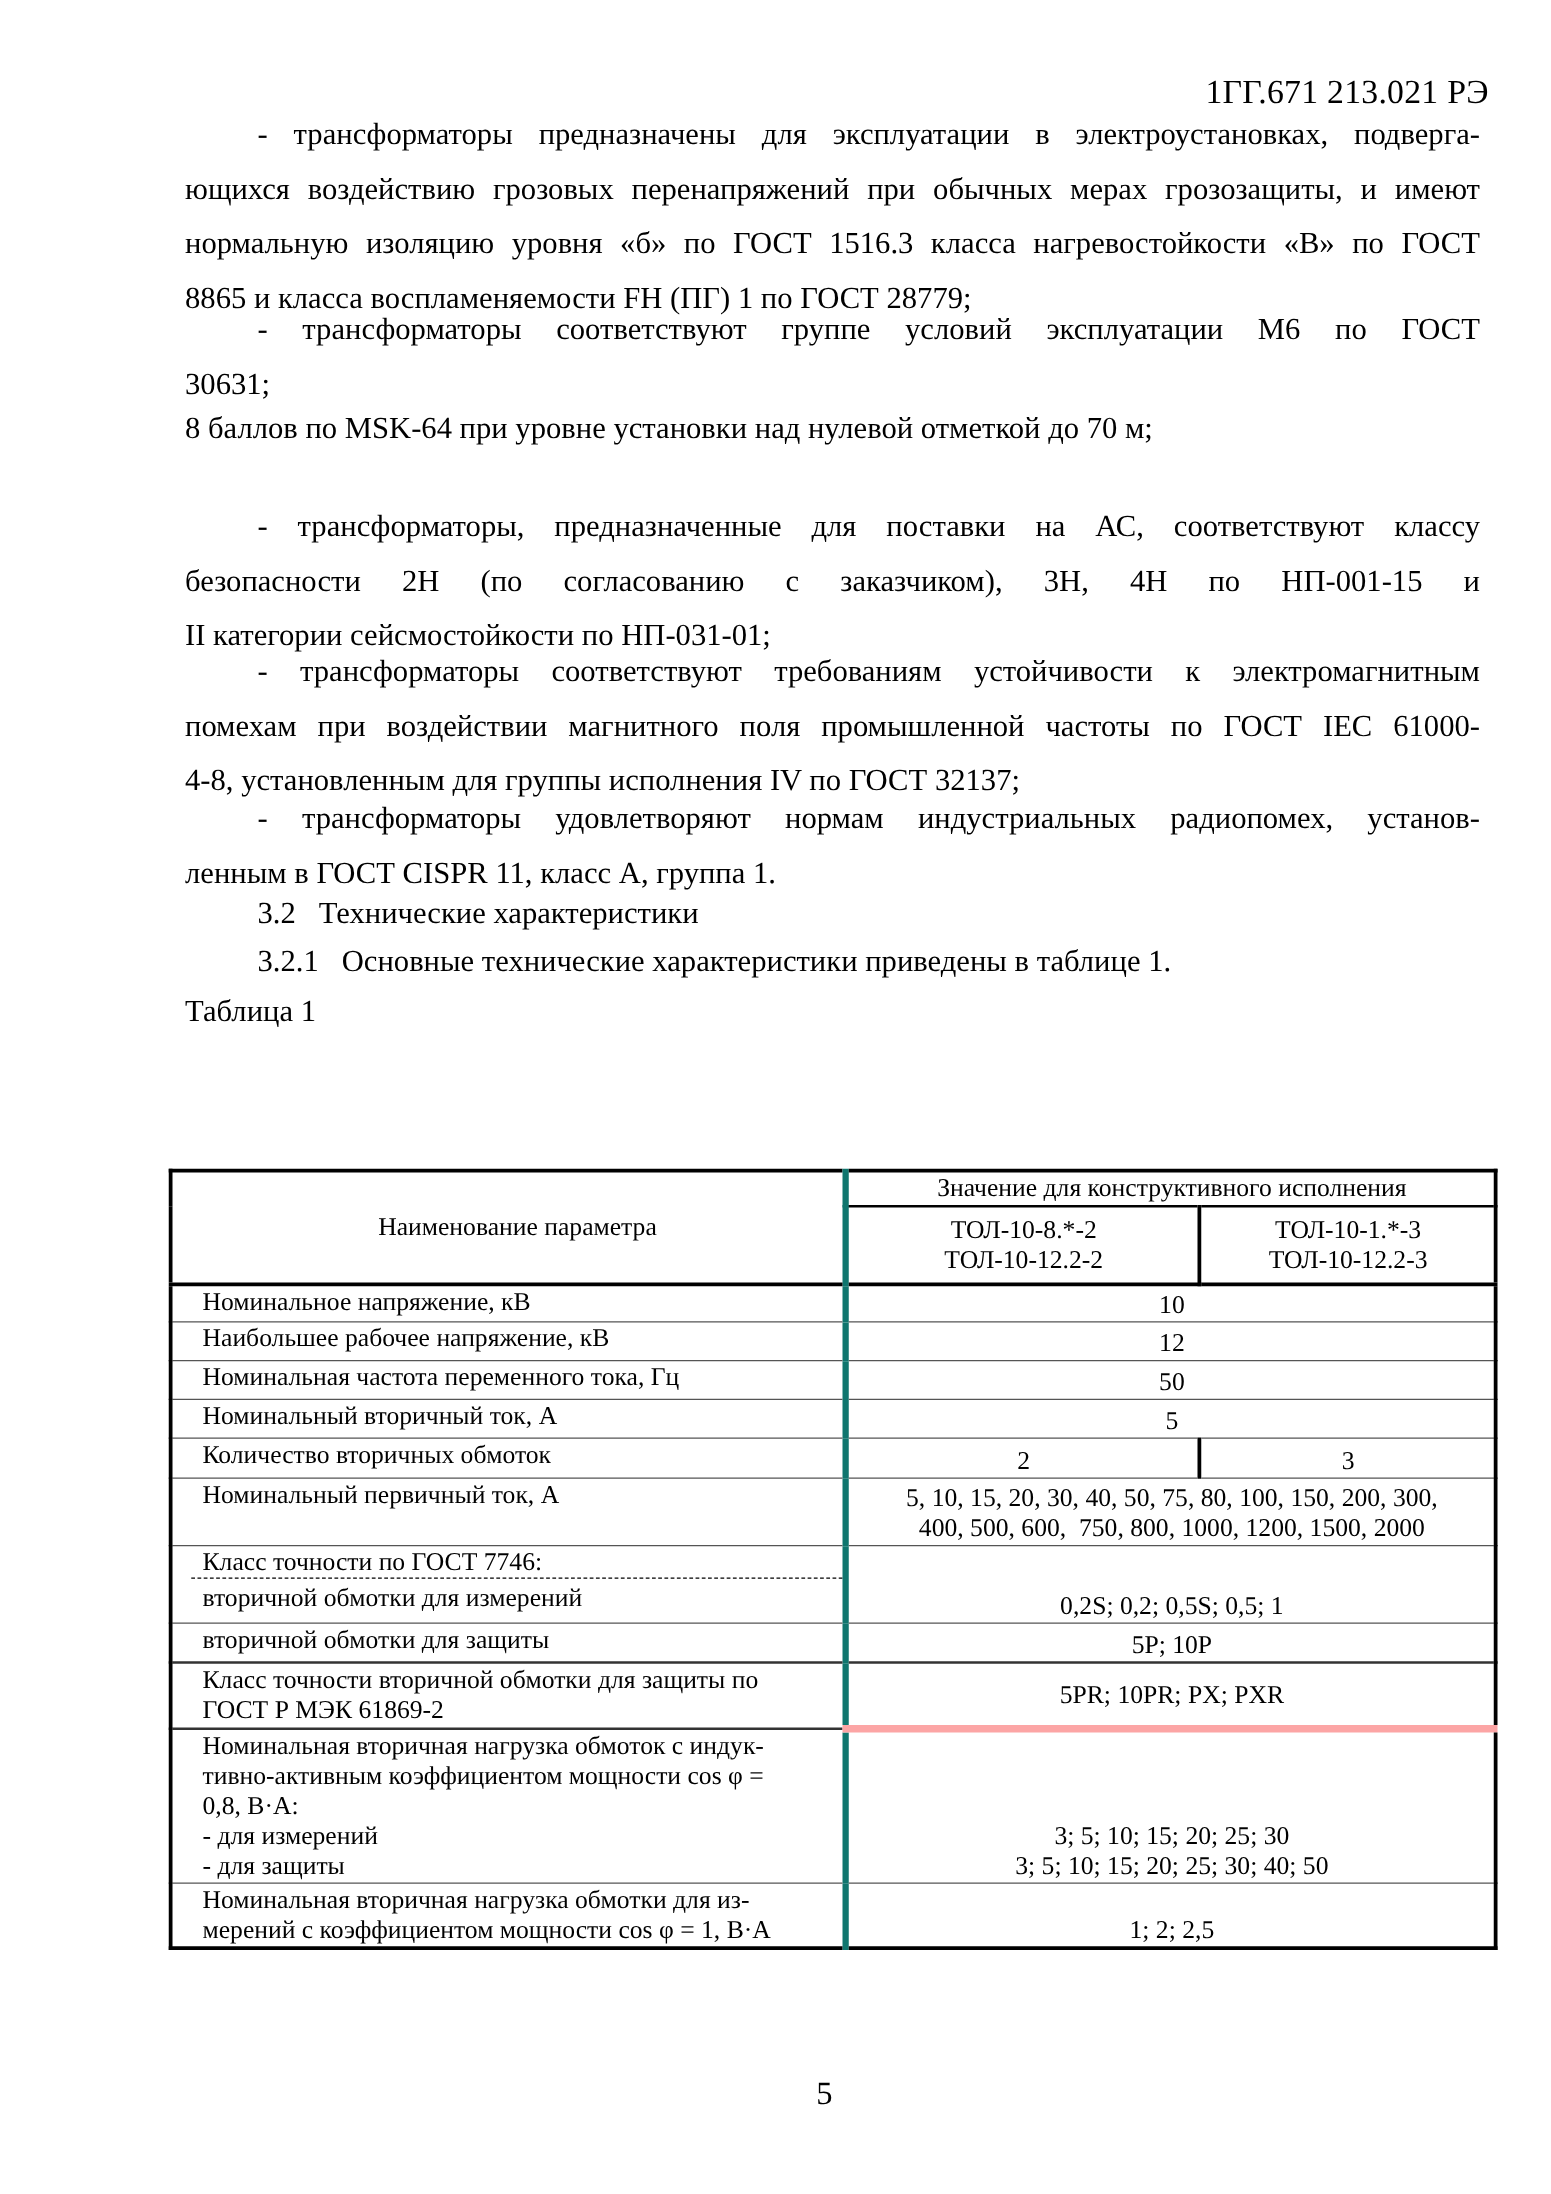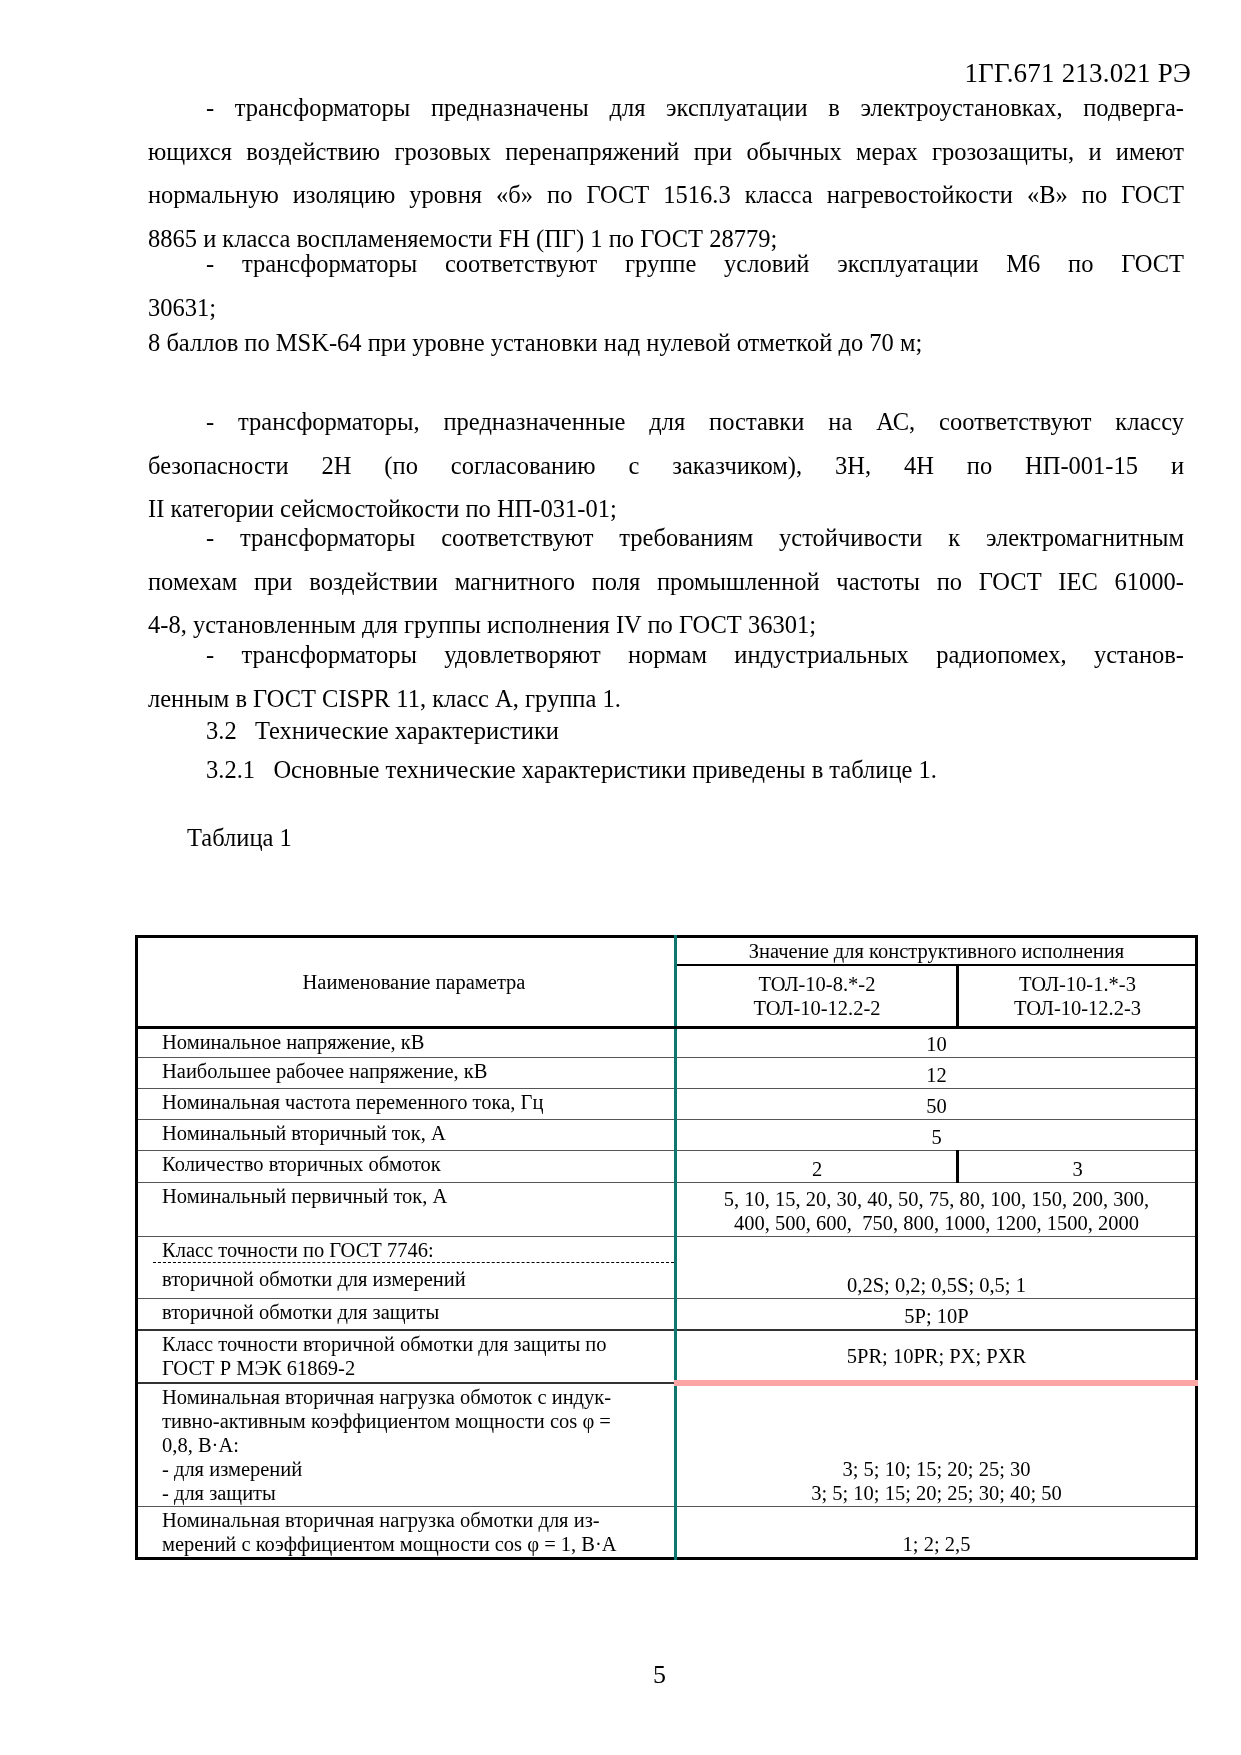--- a/index.html
+++ b/index.html
@@ -8,21 +8,21 @@
   .doc-code { position:absolute; top:58px; right:50px; font-size:27px; letter-spacing:0.2px; }
   .para { position:absolute; left:148px; width:1036px; font-size:24.5px; line-height:43.5px; text-align:justify; }
   .para .line { display:block; white-space:nowrap; }
   .justify { text-align:justify; text-align-last:justify; display:block; }
   .indent { padding-left:58px; }
   .heading { position:absolute; left:206px; font-size:24.5px; white-space:nowrap; }
   .caption { position:absolute; left:148px; font-size:24.5px; }
   table.spec { position:absolute; left:135px; top:935px; width:1063px; border-collapse:collapse;
                font-size:20.5px; line-height:24px; border:3px solid #000; }
   table.spec td { padding:1px 8px 1px 9px; vertical-align:top; border:1px solid #555; }
-  table.spec td.name { width:504px; border-right:3px solid #0f766e;padding-left:24px; }
+  table.spec td.name { width:504px; border-right:5px solid #0f766e;padding-left:24px; }
   table.spec td.val { text-align:center; vertical-align:bottom; }
   table.spec tr.hdr td { vertical-align:middle; text-align:center; }
   table.spec tr.hdr-bottom td { border-bottom:3px solid #000; }
   td.split-l { border-right:3px solid #000 !important; width:262px; }
   .dash-top { border-top:1px dashed #000; padding-top:4px; margin-top:0; margin-left:-9px; margin-right:-8px; padding-left:9px; }
   .page-num { position:absolute; top:1660px; left:653px; font-size:26px; }
 </style>
 </head>
 <body>
 
@@ -46,31 +46,31 @@
 
 <div class="para" style="top:400px;">
   <span class="justify indent">-  трансформаторы, предназначенные для поставки на АС, соответствуют классу</span>
   <span class="justify">безопасности 2Н (по согласованию с заказчиком), 3Н, 4Н по НП-001-15 и</span>
   <span class="line">II категории сейсмостойкости по НП-031-01;</span>
 </div>
 
 <div class="para" style="top:516px;">
   <span class="justify indent">-  трансформаторы соответствуют требованиям устойчивости к электромагнитным</span>
   <span class="justify">помехам при воздействии магнитного поля промышленной частоты по ГОСТ IEC 61000-</span>
-  <span class="line">4-8, установленным для группы исполнения IV по ГОСТ 36301;</span>
+  <span class="line">4-8, установленным для группы исполнения IV по ГОСТ 32137;</span>
 </div>
 
 <div class="para" style="top:633px;">
   <span class="justify indent">-  трансформаторы удовлетворяют нормам индустриальных радиопомех, установ-</span>
   <span class="line">ленным в ГОСТ CISPR 11, класс А, группа 1.</span>
 </div>
 
 <div class="heading" style="top:717px; white-space:pre;">3.2   Технические характеристики</div>
 <div class="heading" style="top:756px; white-space:pre;">3.2.1   Основные технические характеристики приведены в таблице 1.</div>
-<div class="caption" style="top:824px;margin-left:39px;">Таблица 1</div>
+<div class="caption" style="top:796px;">Таблица 1</div>
 
 <table class="spec">
   <tbody>
       <tr class="hdr" style="height:27px;">
     <td class="name" rowspan="2" style="border-bottom:3px solid #000;">Наименование параметра</td>
     <td colspan="2" style="border-bottom:2px solid #000;">Значение для конструктивного исполнения</td>
   </tr>
   <tr class="hdr hdr-bottom" style="height:62px;">
     <td class="split-l">
       <div>ТОЛ-10-8.*-2</div>

